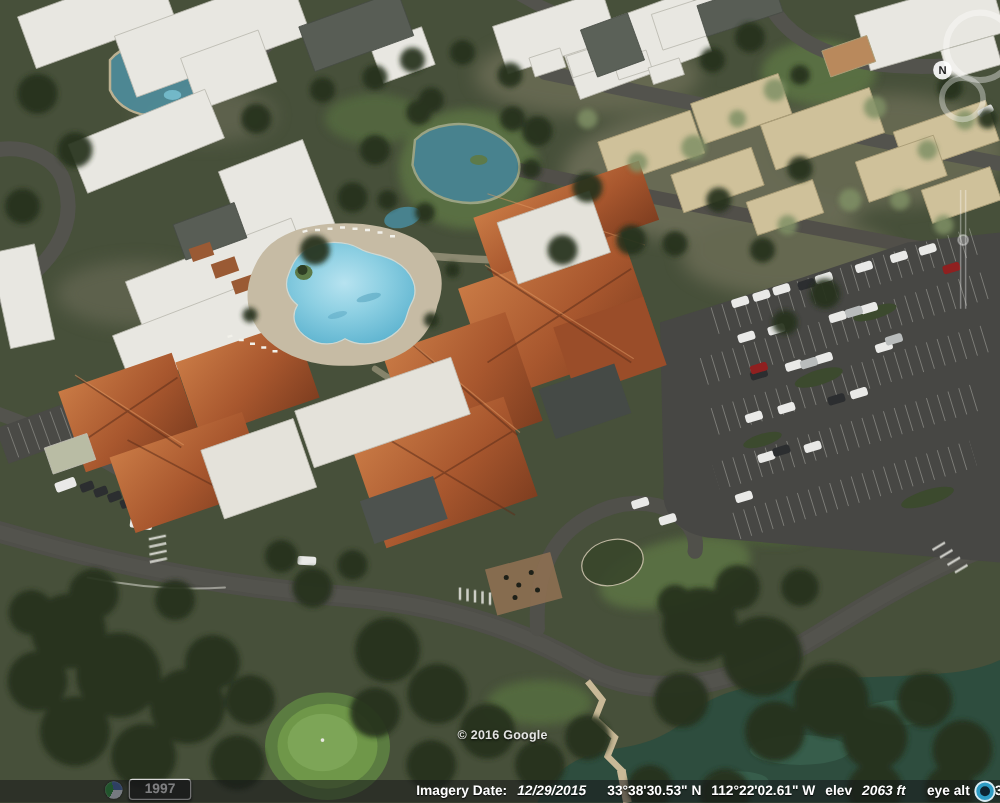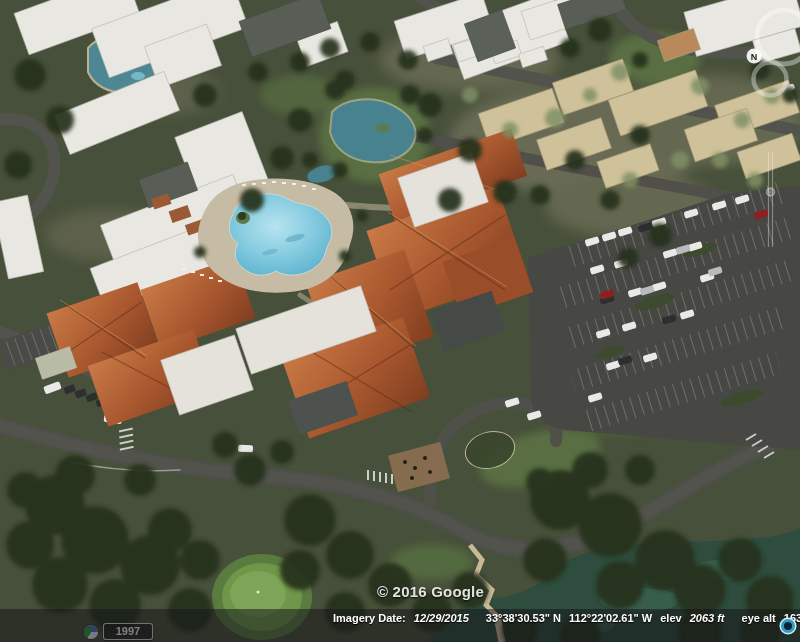--- a/index.html
+++ b/index.html
@@ -3,36 +3,36 @@
 <meta charset="utf-8">
 <style>
   html,body{margin:0;padding:0;background:#222;}
   .screen{position:relative;width:800px;height:642px;overflow:hidden;
           font-family:"Liberation Sans",sans-serif;background:#47503a;}
   .viewport{position:absolute;inset:0;cursor:grab;}
   svg.scene{position:absolute;left:0;top:0;width:800px;height:642px;display:block;}
   svg.nav{position:absolute;right:0;top:0;width:100px;height:270px;}
 
   
-  .copyright{position:absolute;left:366px;top:583px;font-size:15px;font-weight:bold;
-             color:rgba(255,255,255,.88);text-shadow:0 1px 2px rgba(0,0,0,.9);letter-spacing:.2px;margin-left:11px;}
+  .copyright{position:absolute;left:366px;top:583px;font-size:10px;font-weight:bold;
+             color:rgba(255,255,255,.88);text-shadow:0 1px 2px rgba(0,0,0,.9);letter-spacing:.2px;}
   .watermark{position:absolute;right:9px;bottom:26px;font-family:"DejaVu Serif","Liberation Serif",serif;
              font-size:27px;line-height:1;color:rgba(255,255,255,.93);
              text-shadow:0 1px 3px rgba(0,0,0,.55);white-space:nowrap;}
   .watermark .earth{color:rgba(238,238,238,.82);margin-left:6px;font-weight:normal;}
 
   .timebadge{position:absolute;left:84px;bottom:2px;display:flex;align-items:center;gap:5px;}
   .clockicon{width:14px;height:14px;border-radius:50%;
              background:conic-gradient(from 210deg,#2f9a42 0 38%,#4a6fb5 38% 66%,#dfe8f0 66% 100%);
              box-shadow:0 0 2px rgba(0,0,0,.8), inset 0 0 1px rgba(255,255,255,.7);}
   .yearbox{min-width:34px;text-align:center;padding:1px 7px 2px;border:1px solid rgba(235,235,235,.9);
            border-radius:3px;background:rgba(28,28,28,.72);color:#f2f2f2;font-size:11px;
            font-weight:bold;box-shadow:0 1px 2px rgba(0,0,0,.6);}
 
-  .statusbar{position:absolute;left:0;right:0;bottom:0;height:33px;
+  .statusbar{position:absolute;left:0;right:0;bottom:0;height:18px;
              background:rgba(22,22,24,.52);display:flex;align-items:center;}
   .sb-text{position:absolute;left:333px;top:0;height:18px;display:flex;align-items:center;
            color:#fff;font-size:11px;font-weight:bold;text-shadow:0 1px 1px rgba(0,0,0,.95);
            white-space:nowrap;}
   .sb-text span{margin-right:8px;}
   .sb-text .mr-lg{margin-right:17px;font-style:italic;}
   .stream{position:absolute;right:5px;top:50%;transform:translateY(-50%);
           width:8px;height:8px;border-radius:50%;background:#0d2330;
           border:3px solid #2f9cc4;box-shadow:0 0 0 1.5px #d8ecf4;}
 </style>

